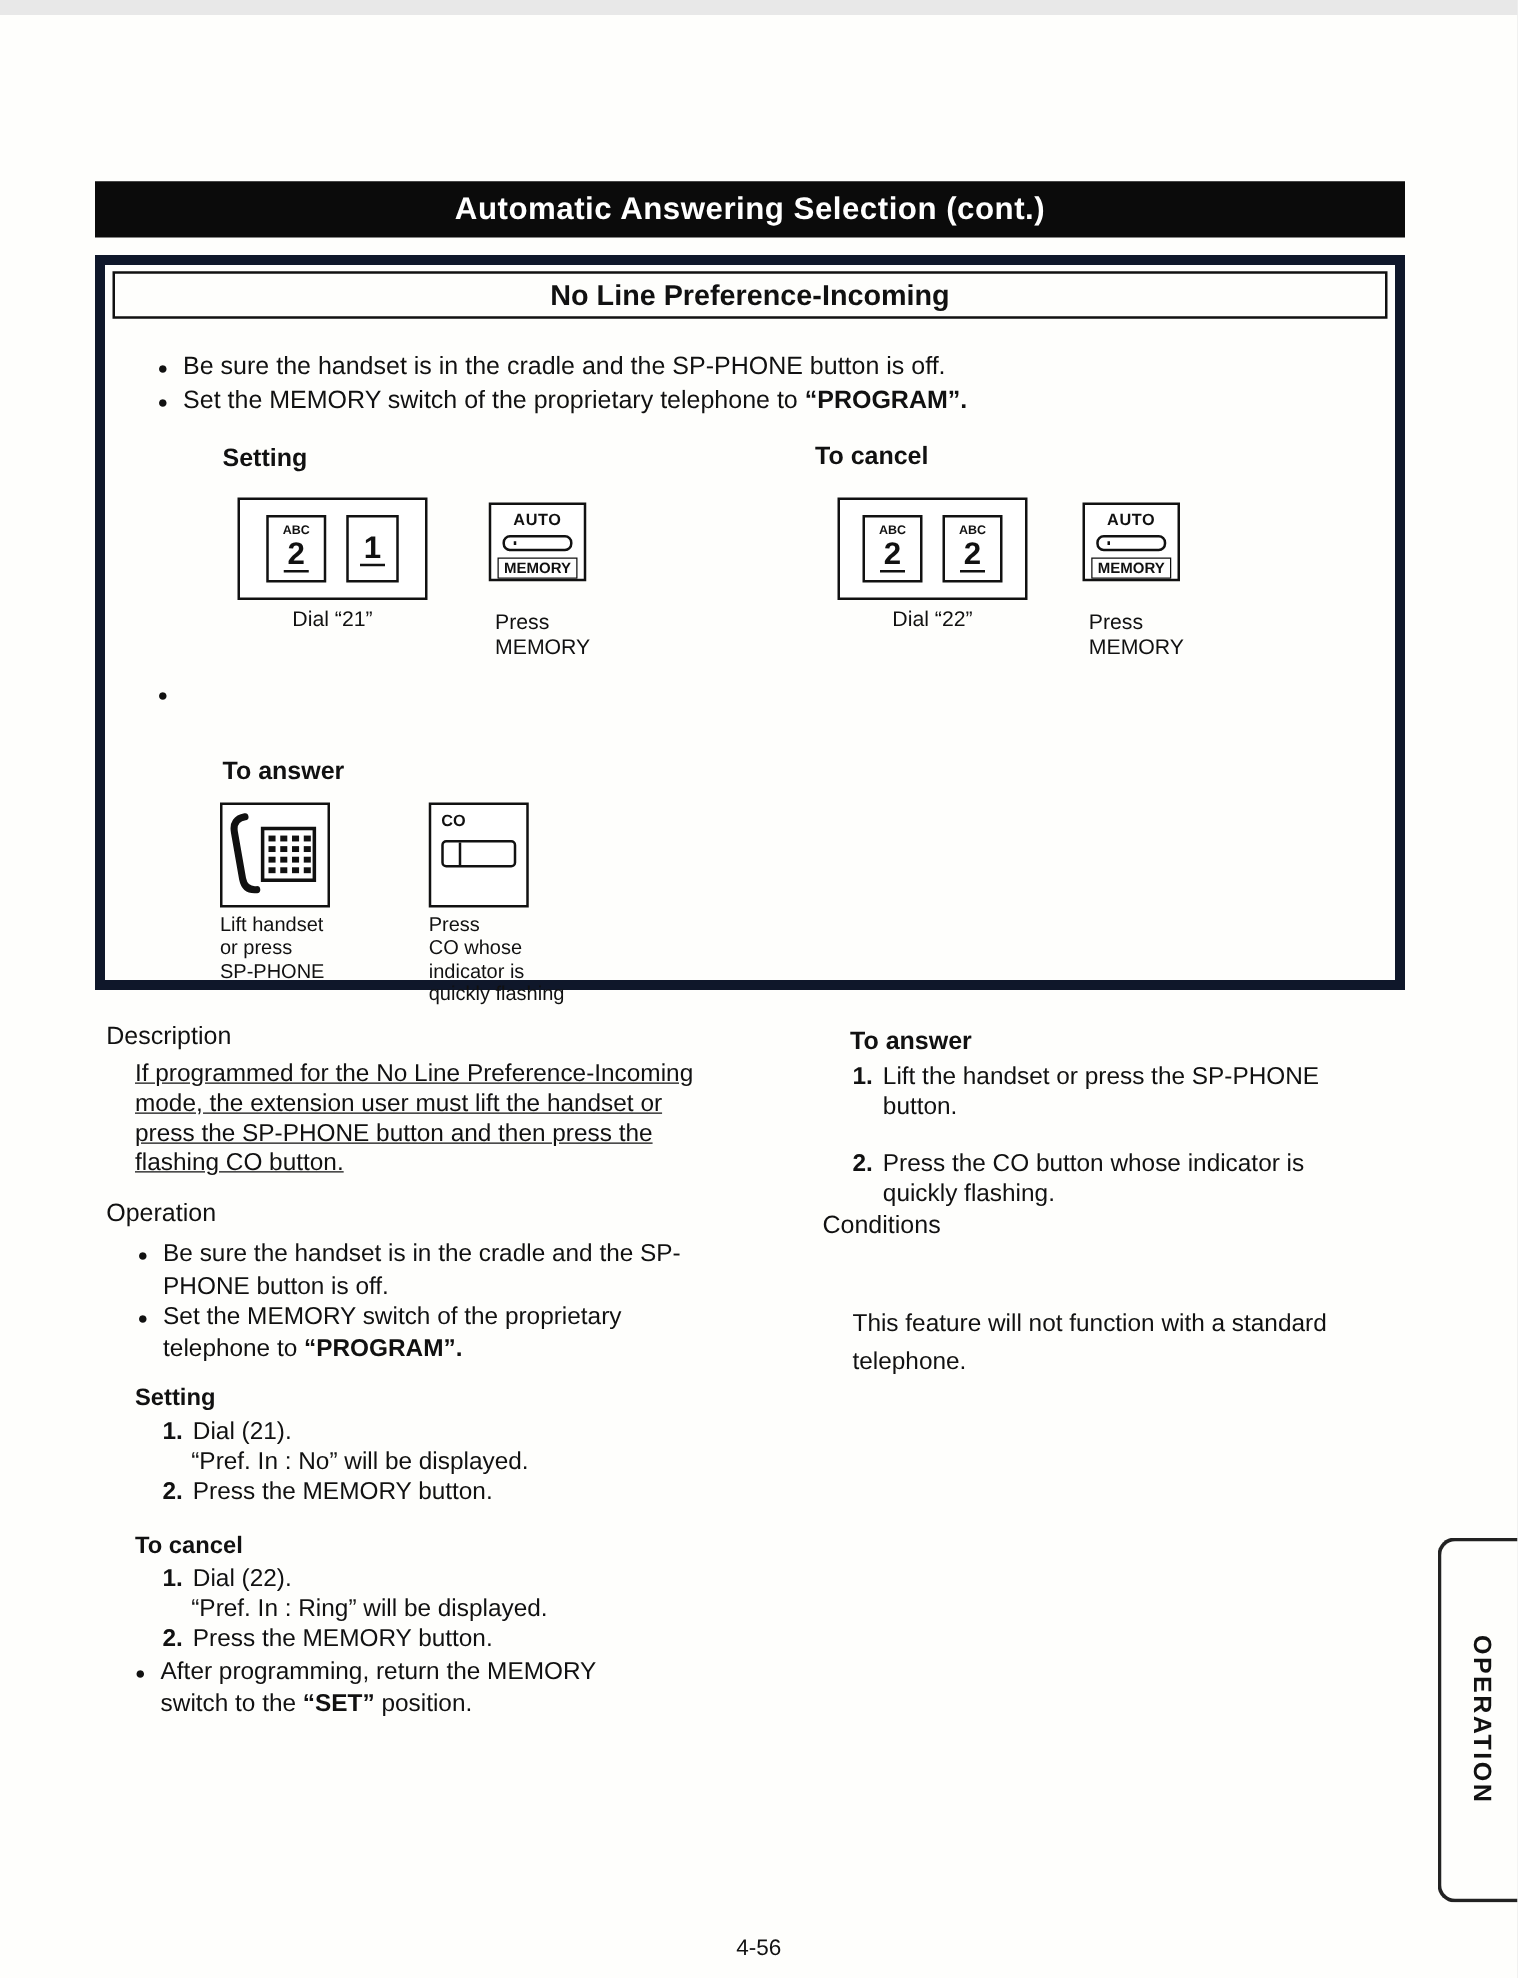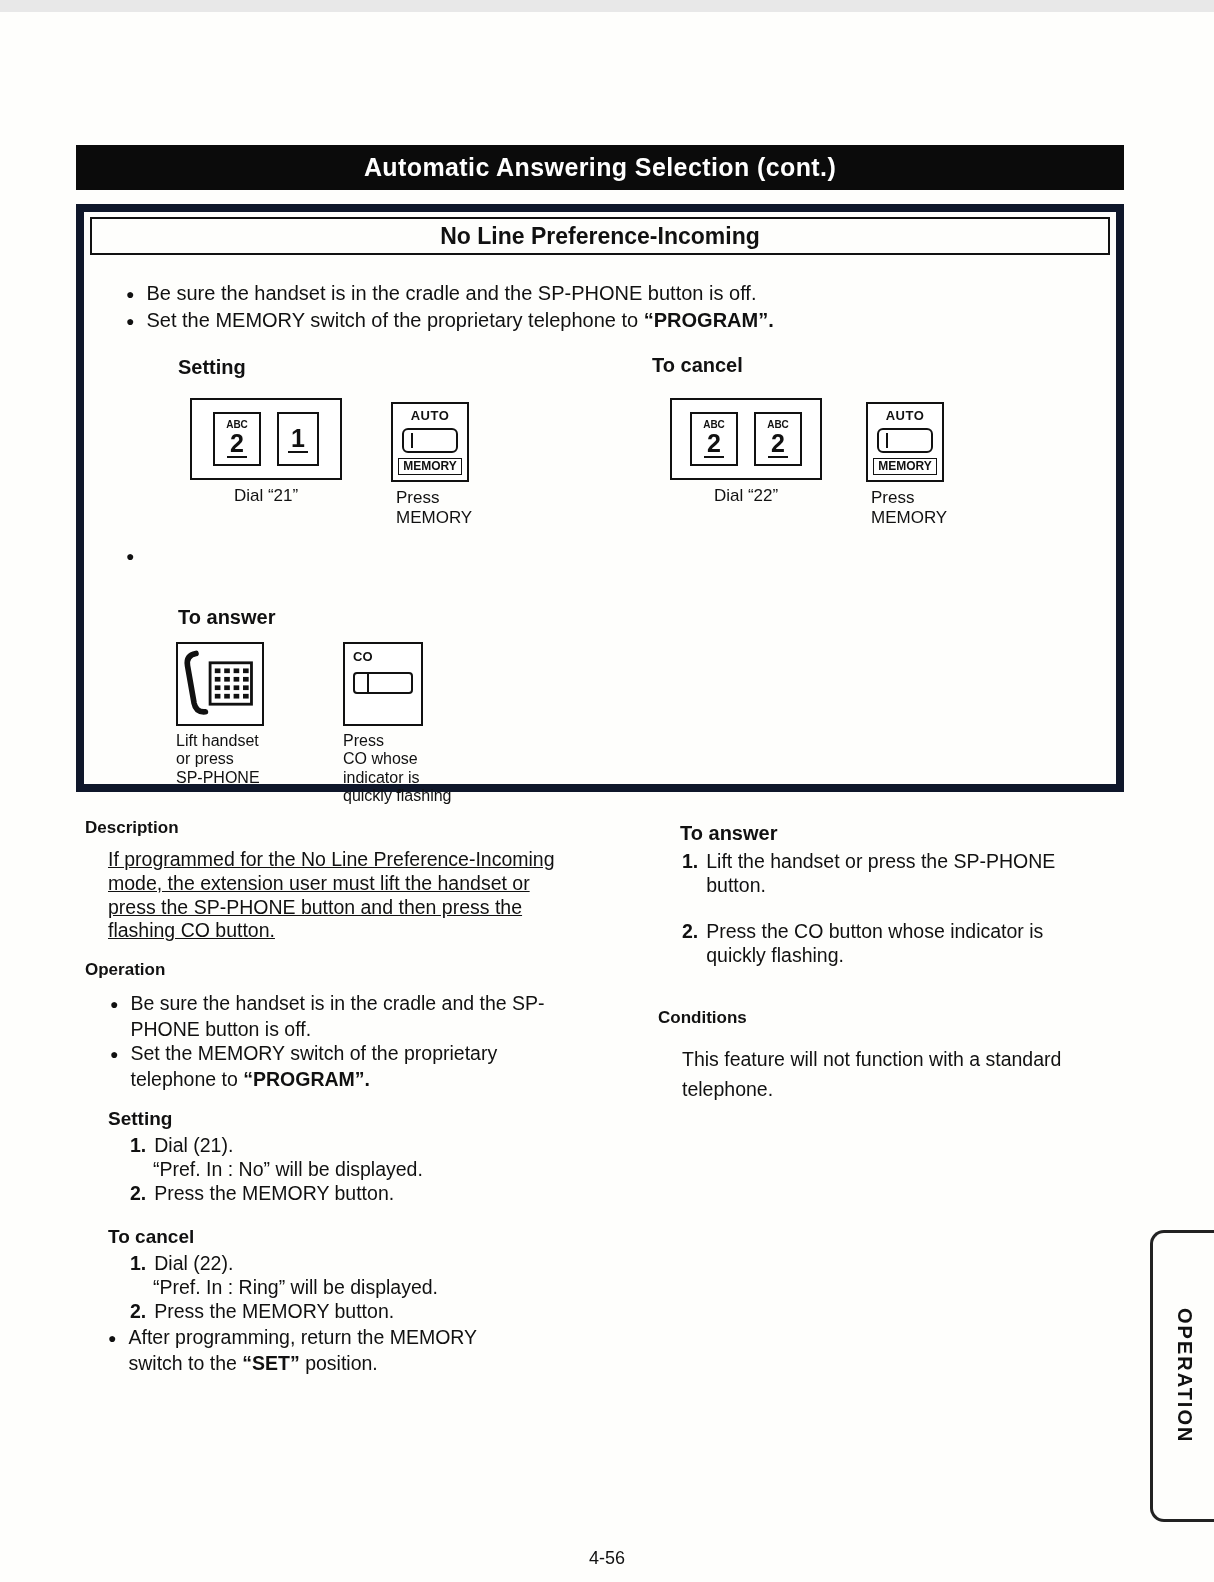--- a/index.html
+++ b/index.html
@@ -40,33 +40,33 @@
   }
   .key {
     border:2.5px solid #111; background:#fff;
     display:flex; flex-direction:column; align-items:center; justify-content:center;
   }
   .key .abc { font-size:10px; font-weight:bold; line-height:1.05; }
   .key .num { font-size:25px; font-weight:bold; line-height:1.05; border-bottom:2px solid #111; padding:0 3px; }
   .caption { position:absolute; font-size:17px; line-height:1.15; }
   .caption.center { text-align:center; }
   .mem-unit {
-    position:absolute; width:78px; height:80px; border:2px solid #111; background:#fff;
+    position:absolute; width:78px; height:63px; border:2px solid #111; background:#fff;
     display:flex; flex-direction:column; align-items:center; padding-top:4px;
   }
   .mem-auto { font-size:13px; font-weight:bold; letter-spacing:0.5px; }
   .mem-slider { margin-top:5px; width:56px; height:25px; border:2px solid #111; border-radius:6px; position:relative; background:#fff; }
   .mem-notch { position:absolute; left:7px; top:3px; bottom:3px; width:2px; background:#111; }
   .mem-label { margin-top:5px; font-size:12px; font-weight:bold; border:1.5px solid #111; padding:0 4px 1px 4px; background:#fff; }
   .icon-box { position:absolute; width:88px; height:84px; border:2.5px solid #111; background:#fff; }
   .co-unit { position:absolute; width:80px; height:84px; border:2.5px solid #111; background:#fff; }
   .co-label { position:absolute; top:5px; left:8px; font-size:13px; font-weight:bold; }
   .co-slider { position:absolute; top:28px; left:8px; width:60px; height:22px; border:2px solid #111; border-radius:4px; background:#fff; }
   .co-notch { position:absolute; left:0; top:0; width:14px; height:100%; border-right:2px solid #111; }
-  .sec-head { position:absolute; font-size:17px; font-weight:bold; }
+  .sec-head { position:absolute; font-size:20px; font-weight:normal; }
   .sub-head { position:absolute; font-size:19px; font-weight:bold; }
   .body-text { position:absolute; font-size:19.5px; line-height:1.22; }
   .step { display:flex; gap:8px; }
   .step .n { font-weight:bold; }
   .note { margin-left:23px; }
   .side-tab {
     position:absolute; left:1150px; top:1218px; width:66px; height:292px;
     border:3px solid #222; border-right:none; border-radius:14px 0 0 14px;
     display:flex; align-items:center; justify-content:center; background:#fefefc;
   }
@@ -224,21 +224,21 @@
       <span>Be sure the handset is in the cradle and the SP-PHONE button is off.</span>
     </div>
   </div>
   <div class="body-text" style="left:110px; top:1028px; width:440px;">
     <div class="bullet-row" style="font-size:19.5px;">
       <span class="bullet-glyph">●</span>
       <span><span>Set the MEMORY switch of the proprietary telephone to </span><b>“PROGRAM”.</b></span>
     </div>
   </div>
 
-  <div class="sec-head" style="left:658px; top:996px;">Conditions</div>
+  <div class="sec-head" style="left:658px; top:957px;">Conditions</div>
   <div class="body-text" style="left:682px; top:1032px; width:418px; line-height:1.55;">This feature will not function with a standard telephone.</div>
 
   <div class="sub-head" style="left:108px; top:1096px;">Setting</div>
   <div class="body-text" style="left:130px; top:1122px; width:420px;">
     <div class="step">
       <span class="n">1.</span>
       <span>Dial (21).</span>
     </div>
     <div class="note">“Pref. In : No” will be displayed.</div>
     <div class="step">

